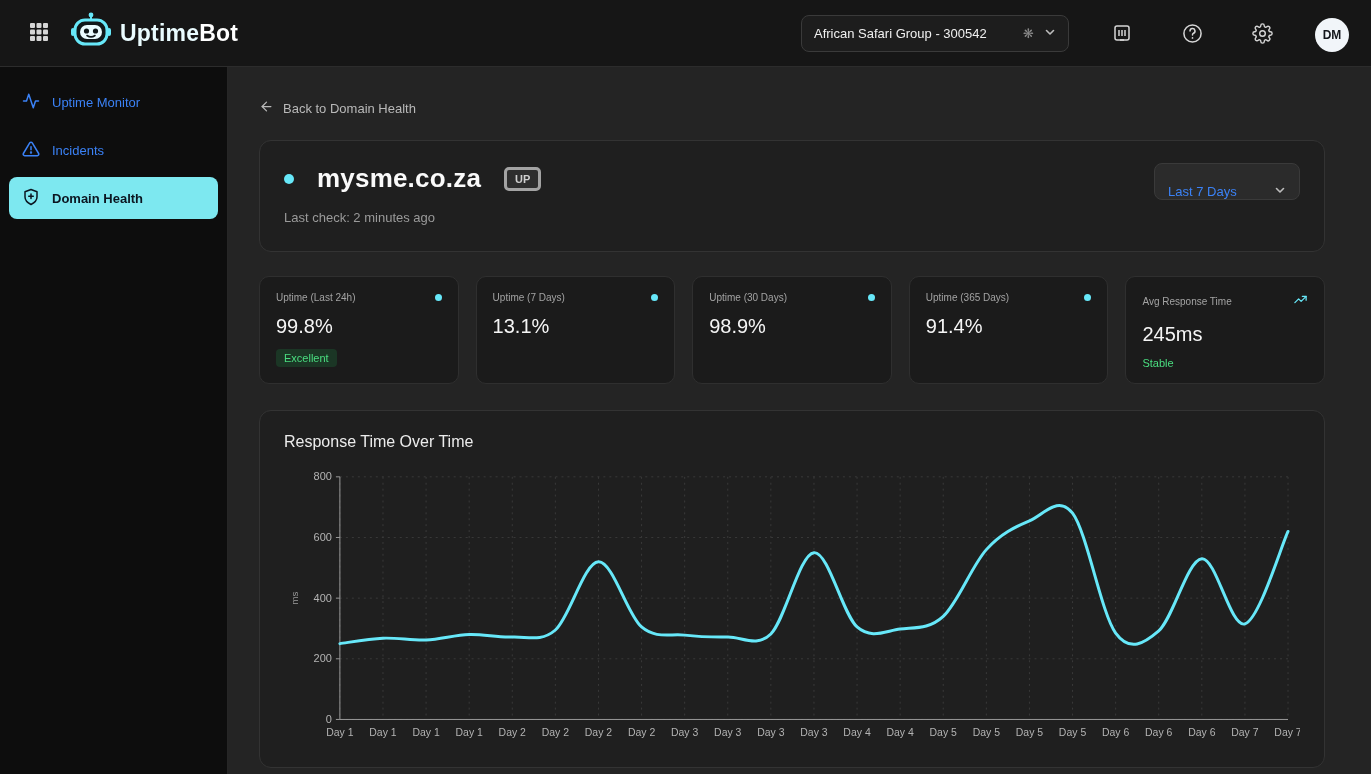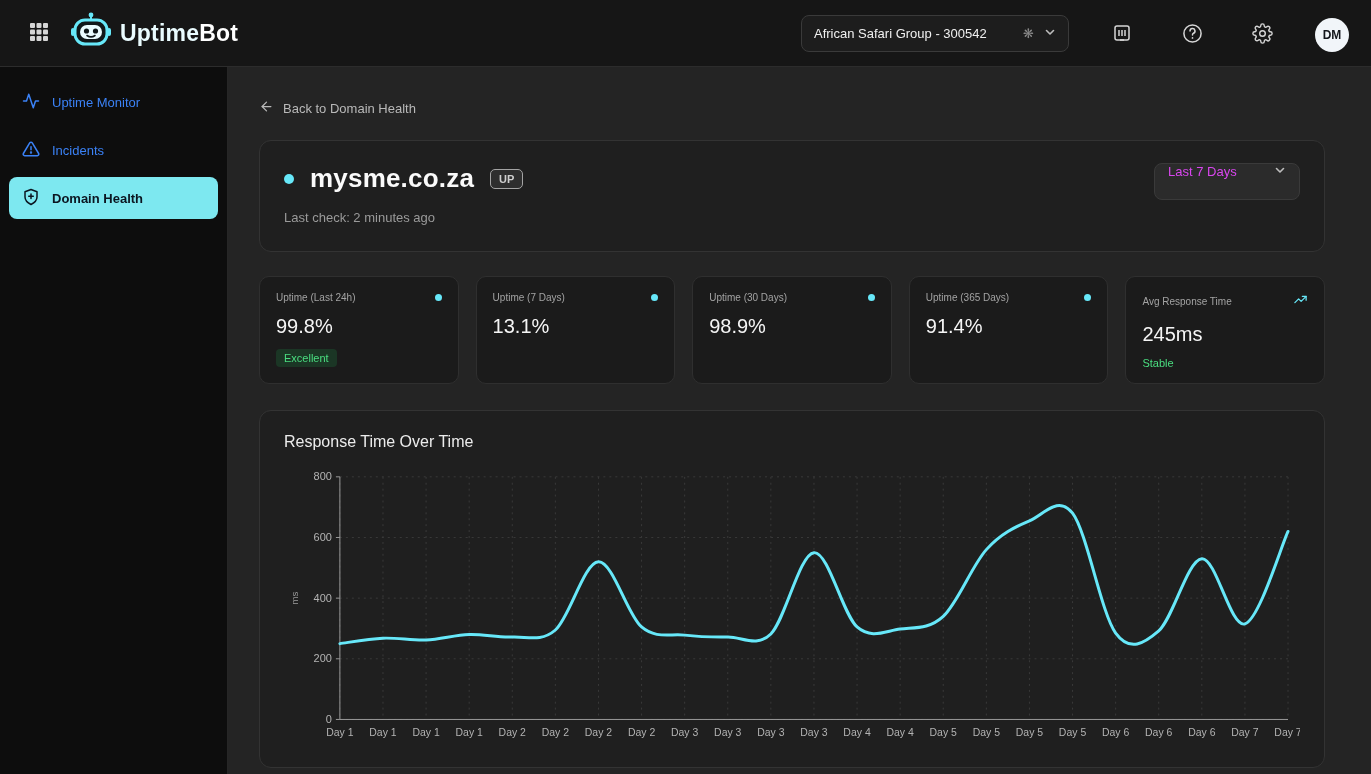--- a/index.html
+++ b/index.html
@@ -65,33 +65,33 @@
   }
 
   
   .card {
     background: #1f1f1f; border: 1px solid #333333; border-radius: 12px;
   }
   .domain-card {
     margin-top: 22px; padding: 22px 24px 26px 24px;
     display: flex; justify-content: space-between; align-items: flex-start;
   }
-  .domain-title-row { display: flex; align-items: center; gap: 16px; }
+  .domain-title-row { display: flex; align-items: center; gap: 23px; }
   .status-dot { width: 10px; height: 10px; border-radius: 50%; background: #67e8f9; }
   .domain-name { font-size: 26px; font-weight: 700; color: #fafafa; letter-spacing: 0.2px; }
   .up-badge {
-    background: #2e2e2e; border: 1px solid #a3a3a3; color: #cfcfcf;
+    background: #2e2e2e; border: 3px solid #a3a3a3; color: #cfcfcf;
     font-size: 11px; font-weight: 600; border-radius: 5px; padding: 3px 8px;
   }
   .last-check { margin-top: 16px; font-size: 13px; color: #9a9a9a; }
   .range-dropdown {
-    display: flex; align-items: flex-start; justify-content: space-between; 
+    display: flex; align-items: flex-end; justify-content: space-between; 
     background: #2b2b2b; border: 1px solid #3a3a3a; border-radius: 8px;
     height: 37px; padding: 0 13px; min-width: 146px;
-    font-size: 13px; color: #d946ef; cursor: pointer;
+    font-size: 13px; color: #3b82f6; cursor: pointer;
   }
 
   
   .stats-row {
     margin-top: 24px;
     display: grid; grid-template-columns: repeat(5, 1fr); gap: 17px;
   }
   .stat-card {
     background: #1b1b1b; border: 1px solid #2f2f2f; border-radius: 10px;
     padding: 15px 16px; height: 108px; position: relative;

